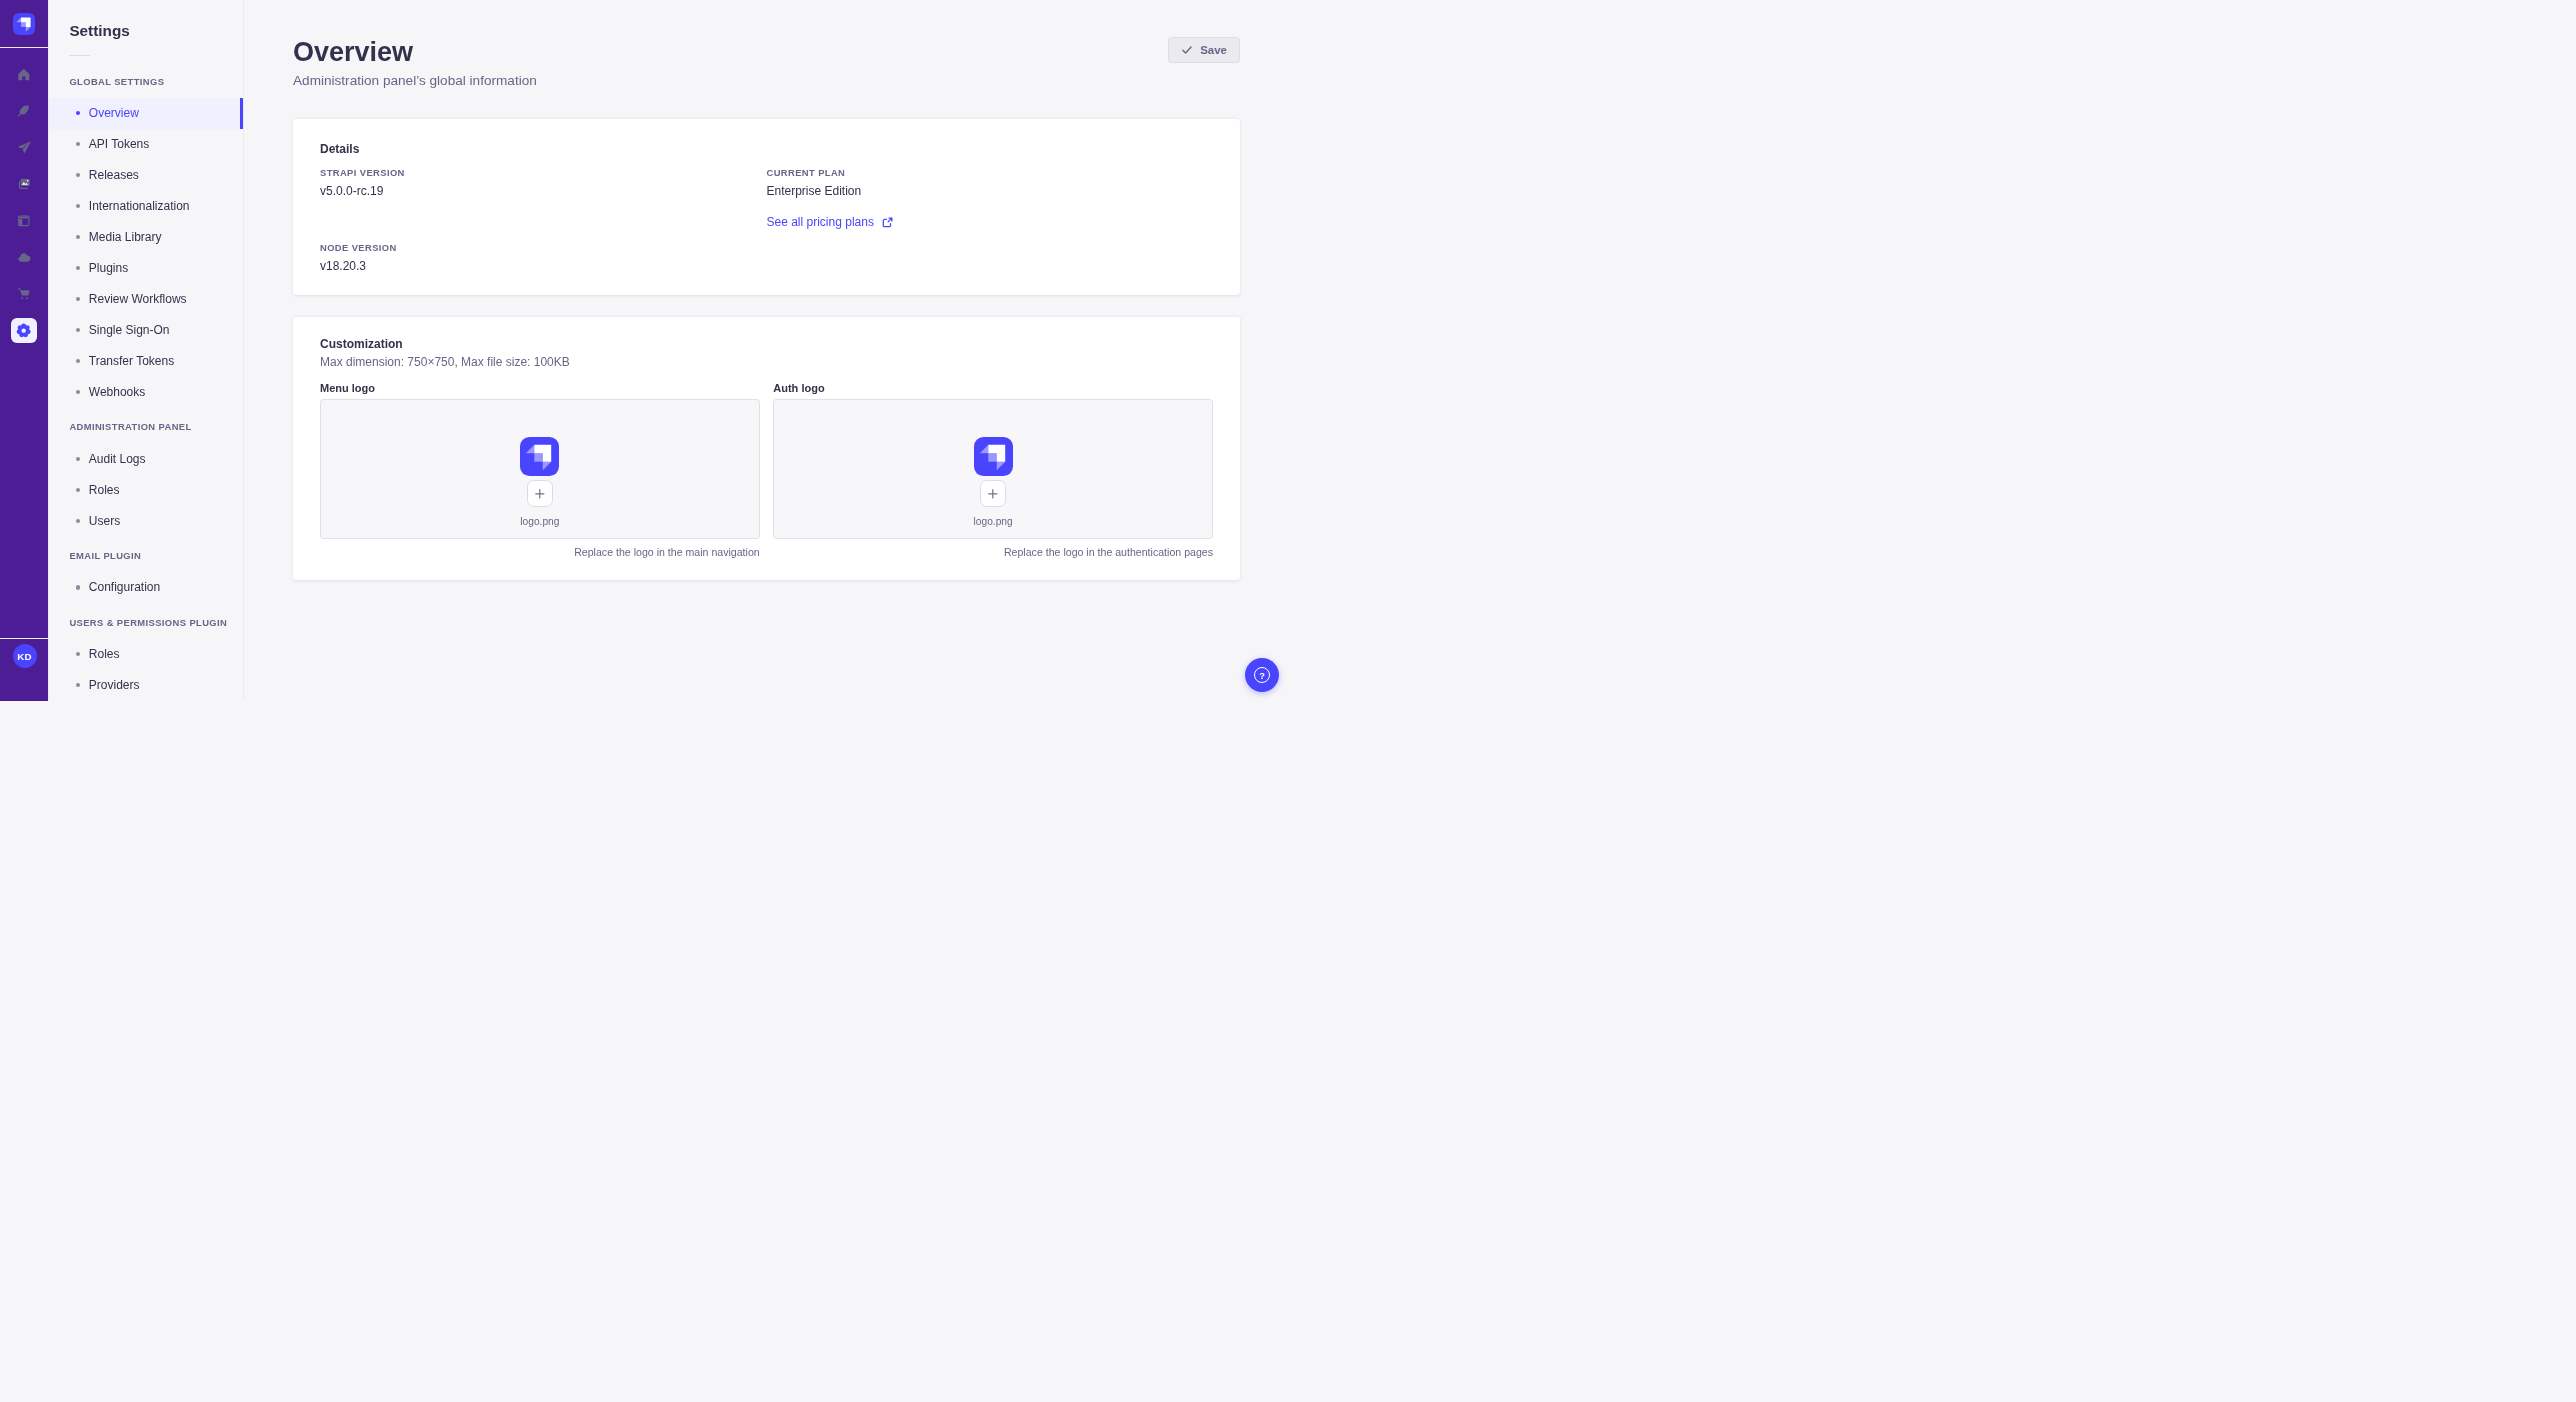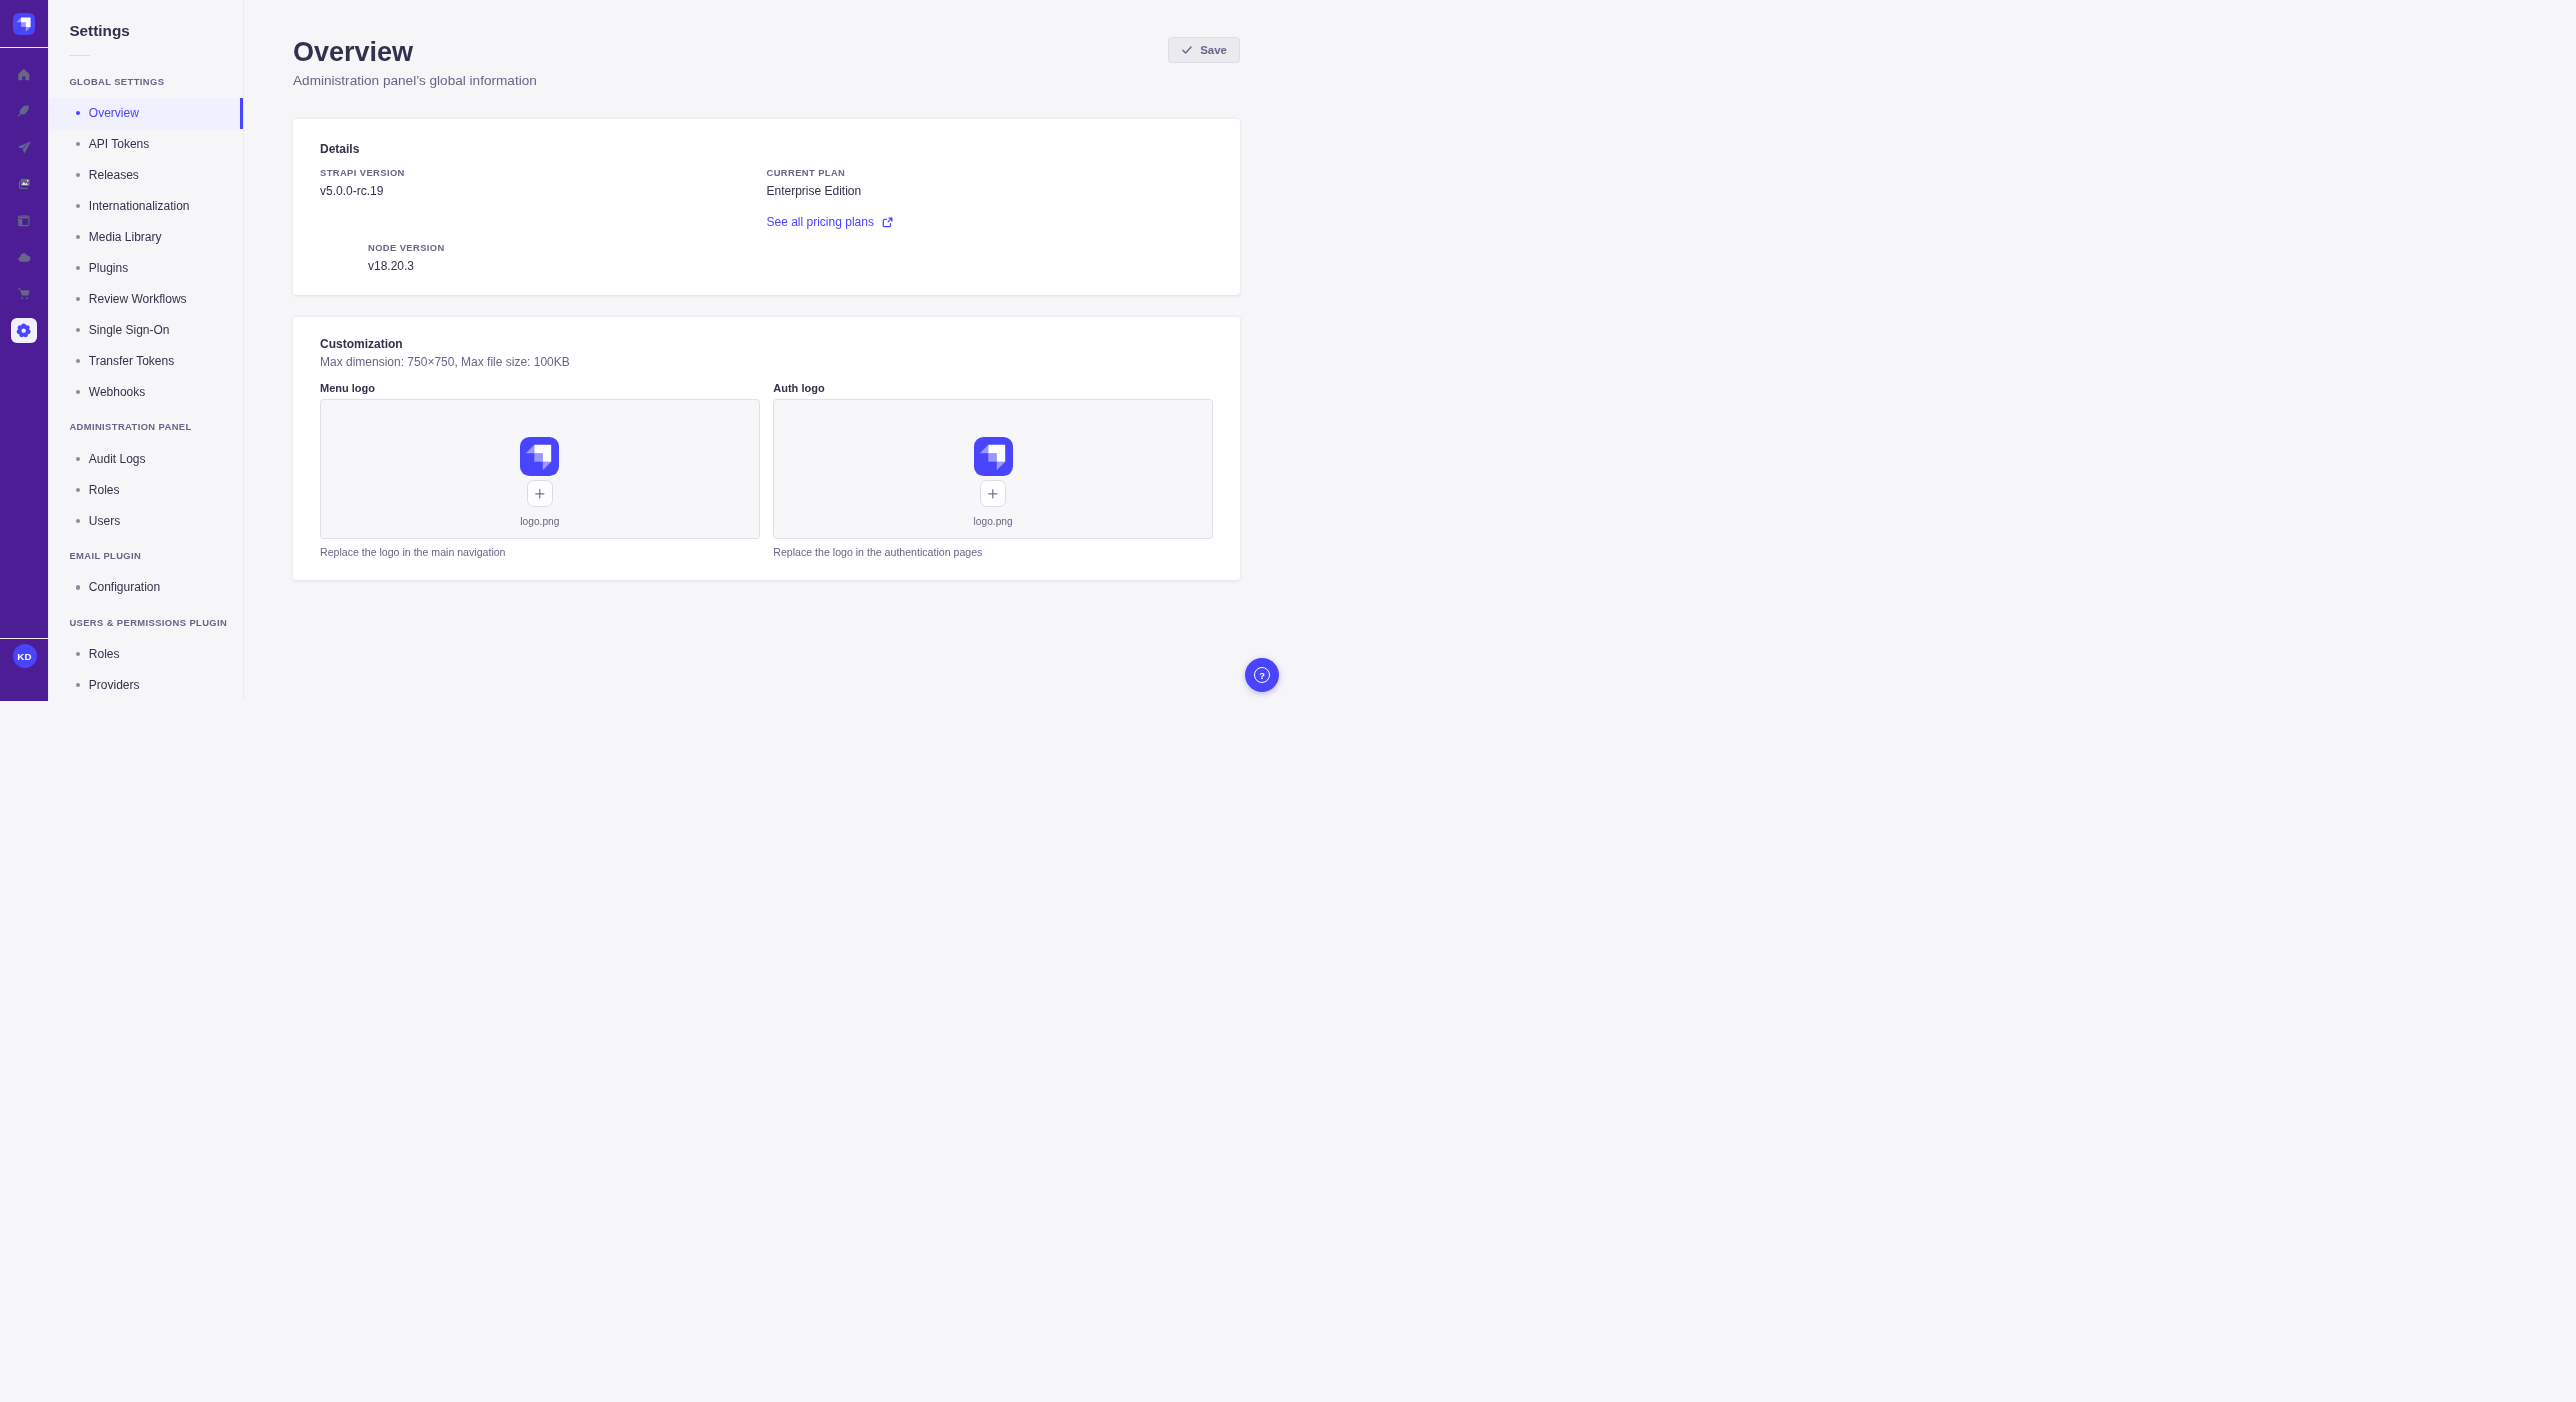--- a/index.html
+++ b/index.html
@@ -62,38 +62,38 @@
   .content { padding:0 48px 0 49px; }
   .card { background:#FFFFFF; border-radius:3.4px; box-shadow:0 0.9px 3.4px rgba(33,33,52,.1); }
   .card-details { margin-top:31px; padding:23px 27px 22px; }
   .card-heading { font-size:12px; font-weight:700; color:#32324D; }
 
   .details-grid { display:grid; grid-template-columns:1fr 1fr; margin-top:11px; }
   .field-label { font-size:9.4px; font-weight:700; letter-spacing:0.4px; color:#666687; }
   .field-value { font-size:12px; color:#32324D; margin-top:6px; }
   .cell-r1 { margin-top:0; }
   .pricing-cell { grid-column:2; margin-top:16px; }
-  .node-cell { grid-column:1; margin-top:12.8px;margin-left:48px; }
+  .node-cell { grid-column:1; margin-top:12.8px; }
   .link { display:inline-flex; align-items:center; gap:7.7px; color:#4945FF;
           font-size:12px; font-weight:500; text-decoration:none; }
 
   .card-custom { margin-top:22px; padding:19.6px 27px 22px; }
   .card-subtext { font-size:12px; color:#666687; margin-top:4.3px; }
   .logo-grid { display:grid; grid-template-columns:1fr 1fr; gap:13.6px; margin-top:12.8px; }
   .logo-label { font-size:11px; font-weight:700; color:#32324D; }
   .logo-box { margin-top:5.1px; height:140px; background:#F7F7FA; border:0.9px solid #E0E0E6;
               border-radius:3.4px; display:flex; flex-direction:column; align-items:center;
               padding-top:37px; cursor:pointer; }
   .logo-tile { width:39px; height:39px; border-radius:9.4px; background:#4945FF;
                display:flex; align-items:center; justify-content:center; }
   .plus-btn { margin-top:4.3px; width:26.4px; height:26.4px; background:#fff;
               border:0.9px solid #DCDCE4; border-radius:6.8px; display:flex;
               align-items:center; justify-content:center; }
   .logo-caption { margin-top:9.4px; font-size:10.2px; color:#666687; }
-  .logo-help { margin-top:6.8px; font-size:10.6px; color:#666687; }
+  .logo-help { margin-top:6.8px; font-size:10.6px; color:#666687;text-align:right; }
 
   .help-fab { position:absolute; left:1245px; top:658px; width:34px; height:34px;
               border-radius:50%; background:#4945FF; border:none;
               display:flex; align-items:center; justify-content:center;
               box-shadow:0 1.7px 6.8px rgba(73,69,255,.35); }
   .help-q { width:16px; height:16px; border-radius:50%; border:1.7px solid #fff;
             color:#fff; font-size:9.4px; font-weight:700; display:flex;
             align-items:center; justify-content:center; }
 </style>
 </head>

